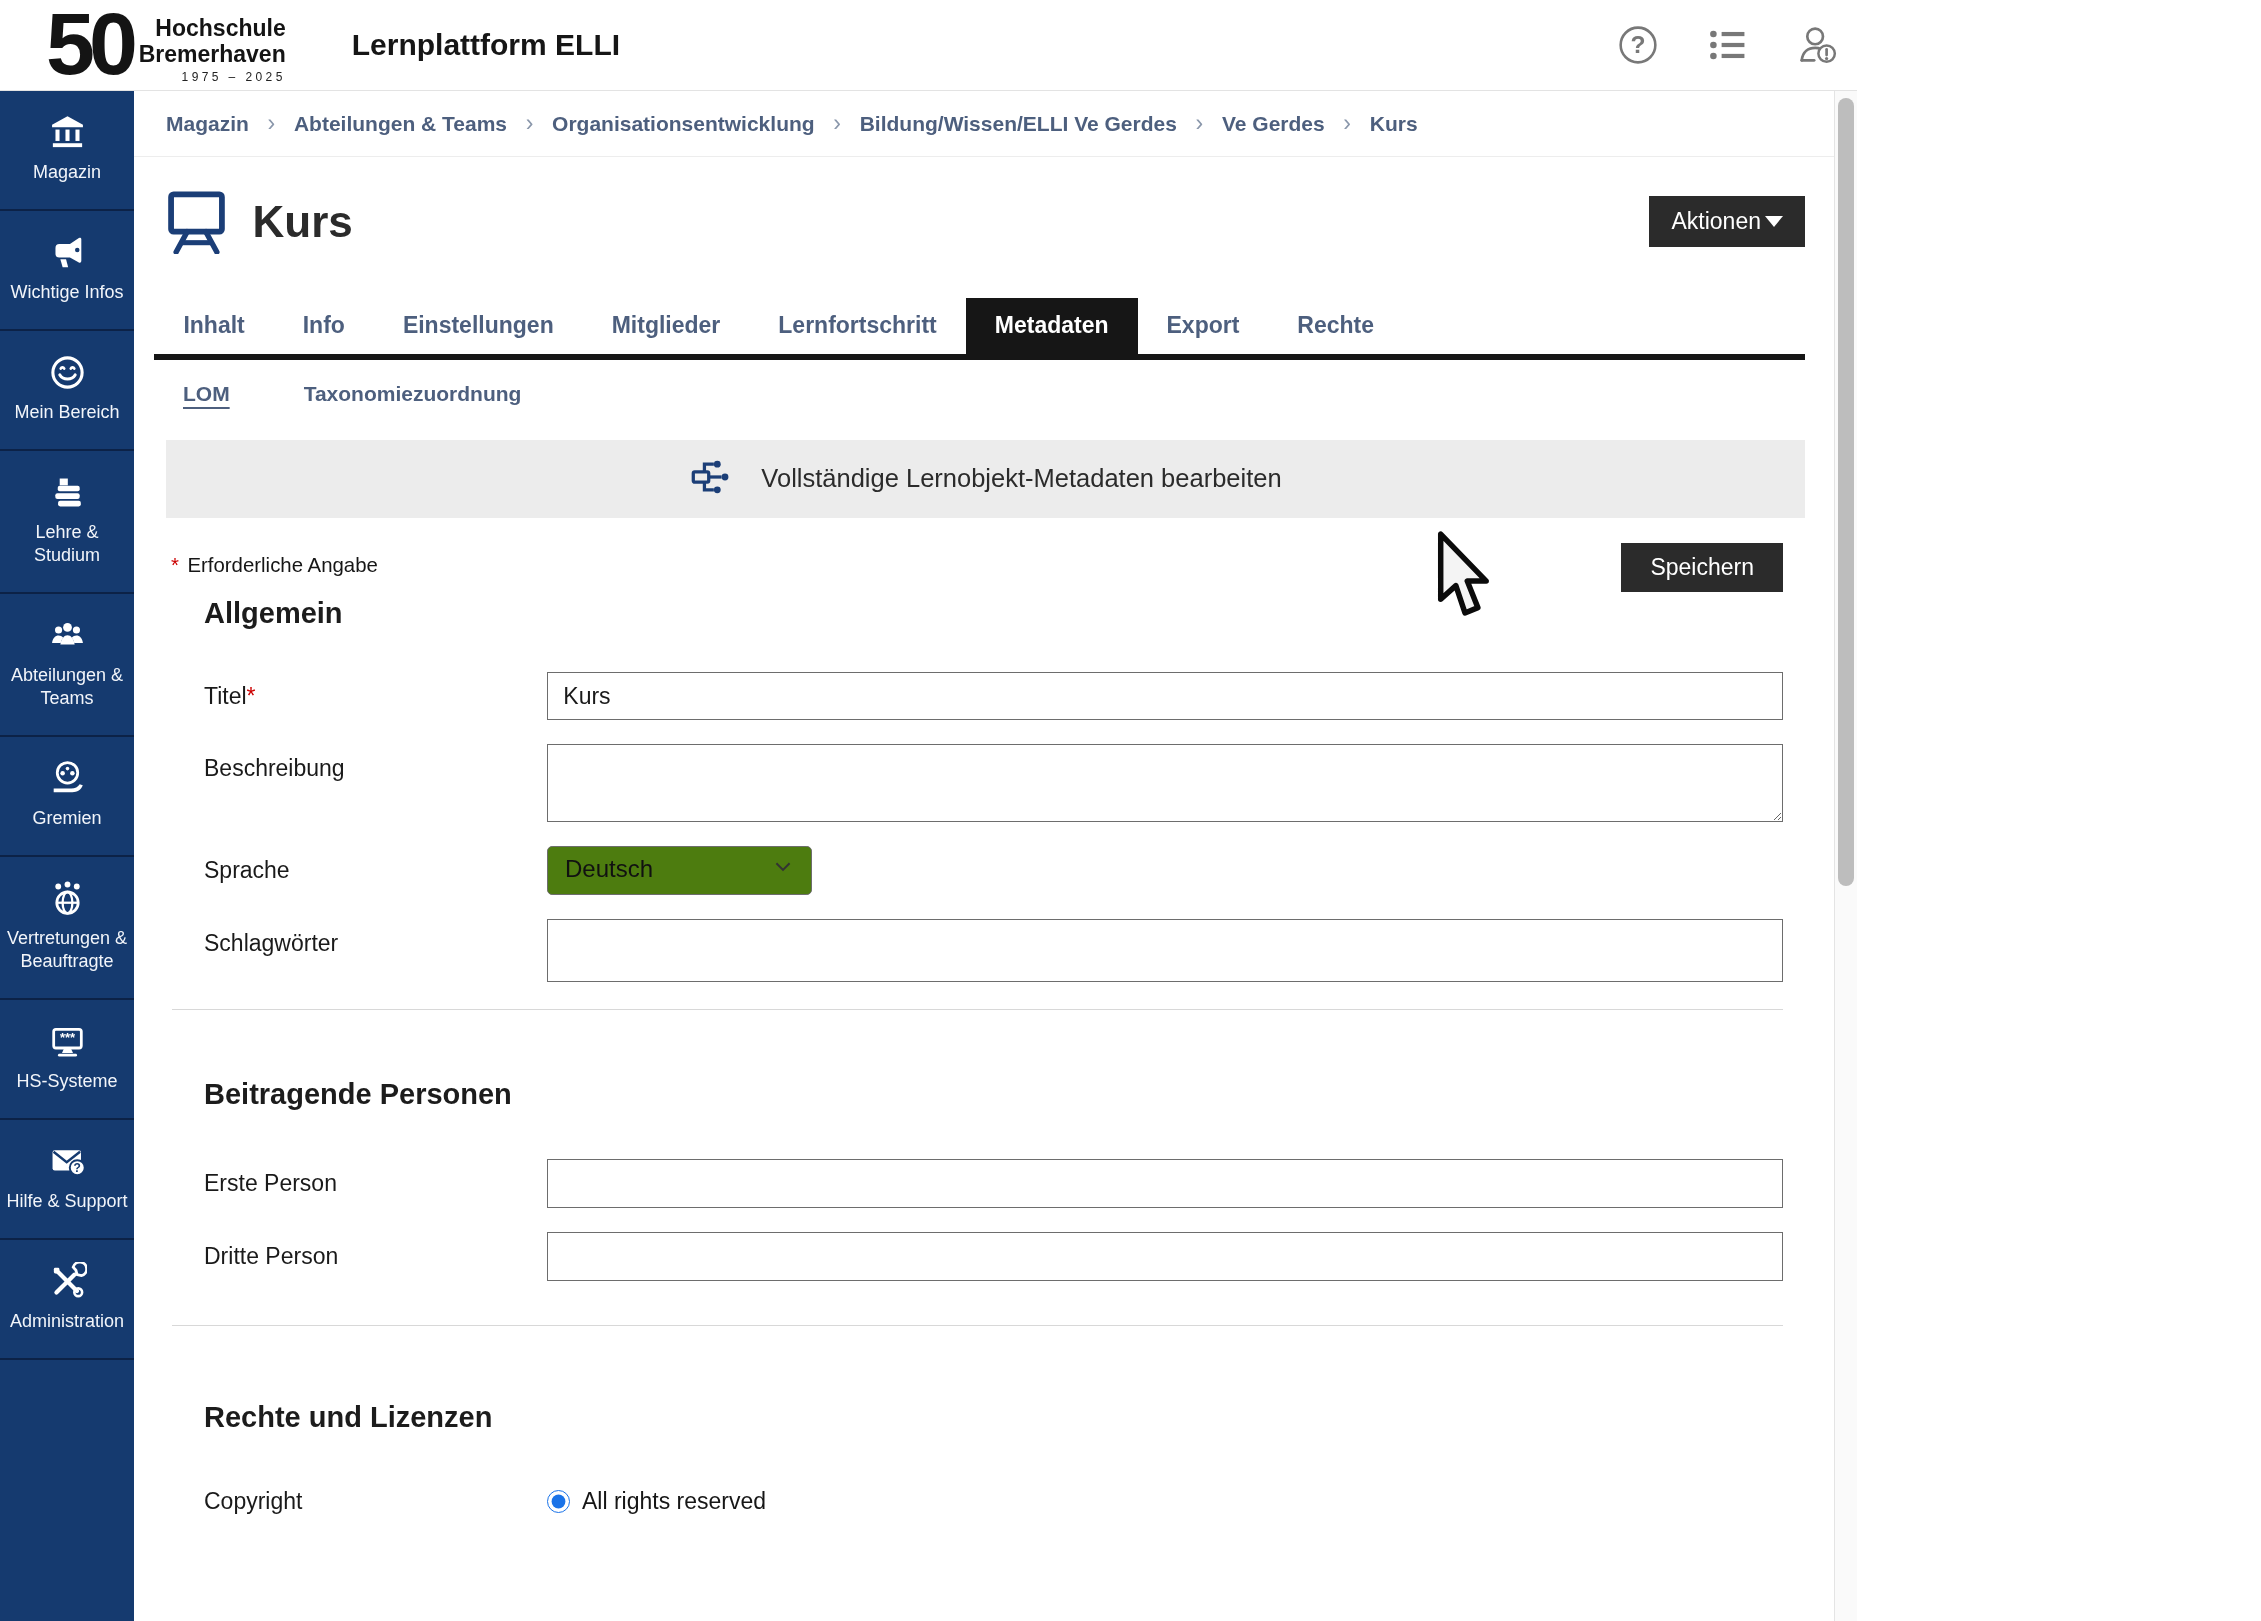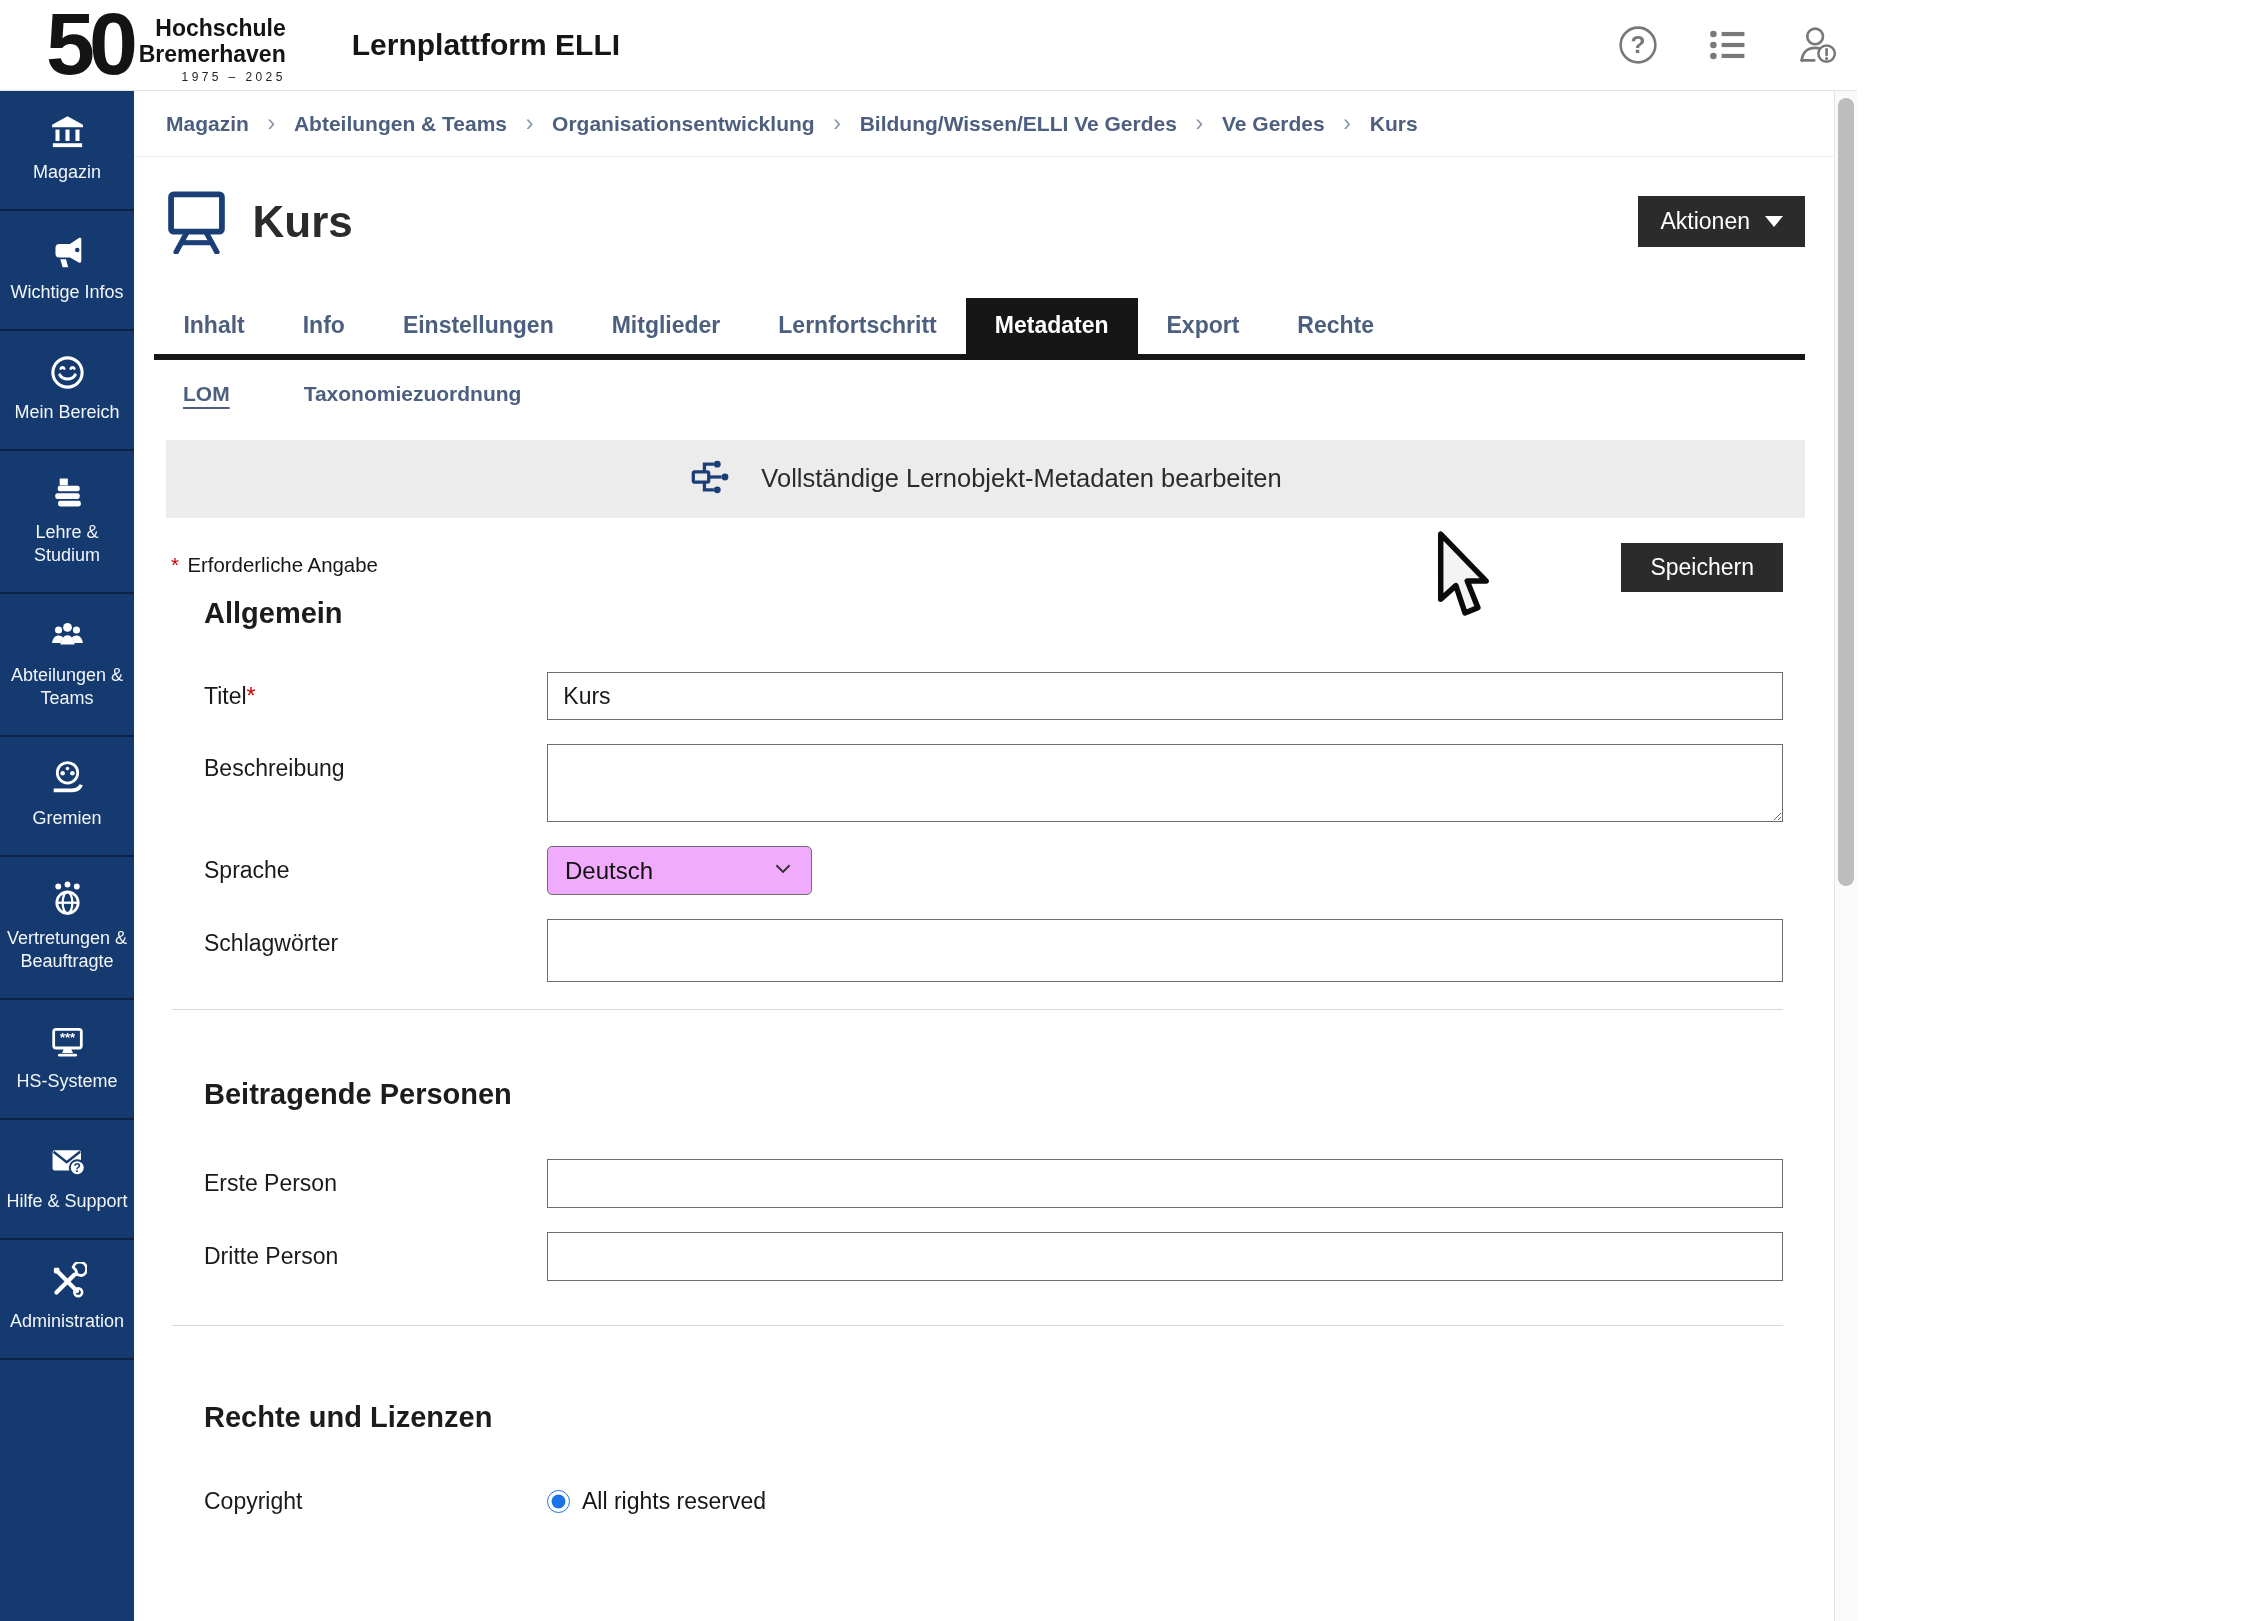--- a/index.html
+++ b/index.html
@@ -42,21 +42,21 @@
 
   .breadcrumb { height:66px; display:flex; align-items:center; padding-left:32px;
                 border-bottom:1.7px solid #ededed; }
   .crumb { font-size:21px; color:#4d5f7e; font-weight:600; cursor:pointer; }
   .crumb-sep { color:#8a97ab; font-size:23px; margin:0 18.7px; font-weight:400; }
 
   .title-row { display:flex; align-items:center; margin:32px 29px 0 32px; }
   .obj-icon { width:61px; height:65px; margin-right:25.5px; }
   .page-title { font-size:44px; font-weight:700; color:#2b2b2b; }
   .actions-btn { margin-left:auto; background:#2b2b2b; color:#fff; font-size:23px; border:none;
-                 padding:12px 22px; display:flex; align-items:center; gap:15px; cursor:pointer; }
+                 padding:12px 22px; display:flex; align-items:center; gap:4px; cursor:pointer; }
   .caret-down { width:0; height:0; border-left:9.3px solid transparent; border-right:9.3px solid transparent;
                 border-top:11px solid #fff; }
 
   .tabs { display:flex; align-items:flex-end; margin:44px 29px 0 20.4px; border-bottom:6px solid #161616; }
   .tab { font-size:23px; color:#4d5f7e; font-weight:600; padding:13.6px 29px 15.3px 29px; cursor:pointer; }
   .tab.active { background:#161616; color:#fff; }
 
   .subtabs { display:flex; align-items:flex-end; margin:22px 0 0 49px; gap:74px; }
   .subtab { font-size:21px; color:#4d5f7e; font-weight:600; cursor:pointer; }
   .subtab.active { text-decoration:underline; text-underline-offset:6px; }
@@ -79,21 +79,21 @@
   .field-row { display:grid; grid-template-columns:343px 1fr; align-items:start; margin-bottom:24px; }
   .field-label { font-size:23px; color:#1a1a1a; padding-top:10.2px; }
   .field-label .fstar { color:#cc0000; }
   input.text { width:100%; height:48px; border:1.7px solid #6d6d6d; font-size:23px; padding:0 15.3px;
                font-family:"Liberation Sans", sans-serif; color:#1a1a1a; background:#fff; }
   input.text.short-h { height:49px; }
   textarea.area { width:100%; height:78px; border:1.7px solid #6d6d6d; font-size:23px; padding:6.8px 15.3px;
                   font-family:"Liberation Sans", sans-serif; resize:both; background:#fff; }
   input.kw { height:63px; }
   .select { width:265px; height:49px; border:1.7px solid #6d6d6d; border-radius:5.1px; display:flex;
-            align-items:center; padding:14px 17px; font-size:24px; color:#111; cursor:pointer; background:#f0abfc; }
+            align-items:flex-start; padding:8px 17px; font-size:24px; color:#111; cursor:pointer; background:#4d7c0f; }
   .select .sel-caret { margin-left:auto; }
 
   .hr { border:none; border-top:1.7px solid #d8d8d8; margin:27px 0 0 -32px; }
   .hr2 { margin-top:44px; }
   .sec2-title { margin-top:68px; }
   .sec3-title { margin-top:75px; }
   .fields-p { margin-top:48px; }
 
   .radio-row { display:grid; grid-template-columns:343px 1fr; align-items:center; margin-top:54px; }
   .radio-option { display:flex; align-items:center; gap:12px; }

